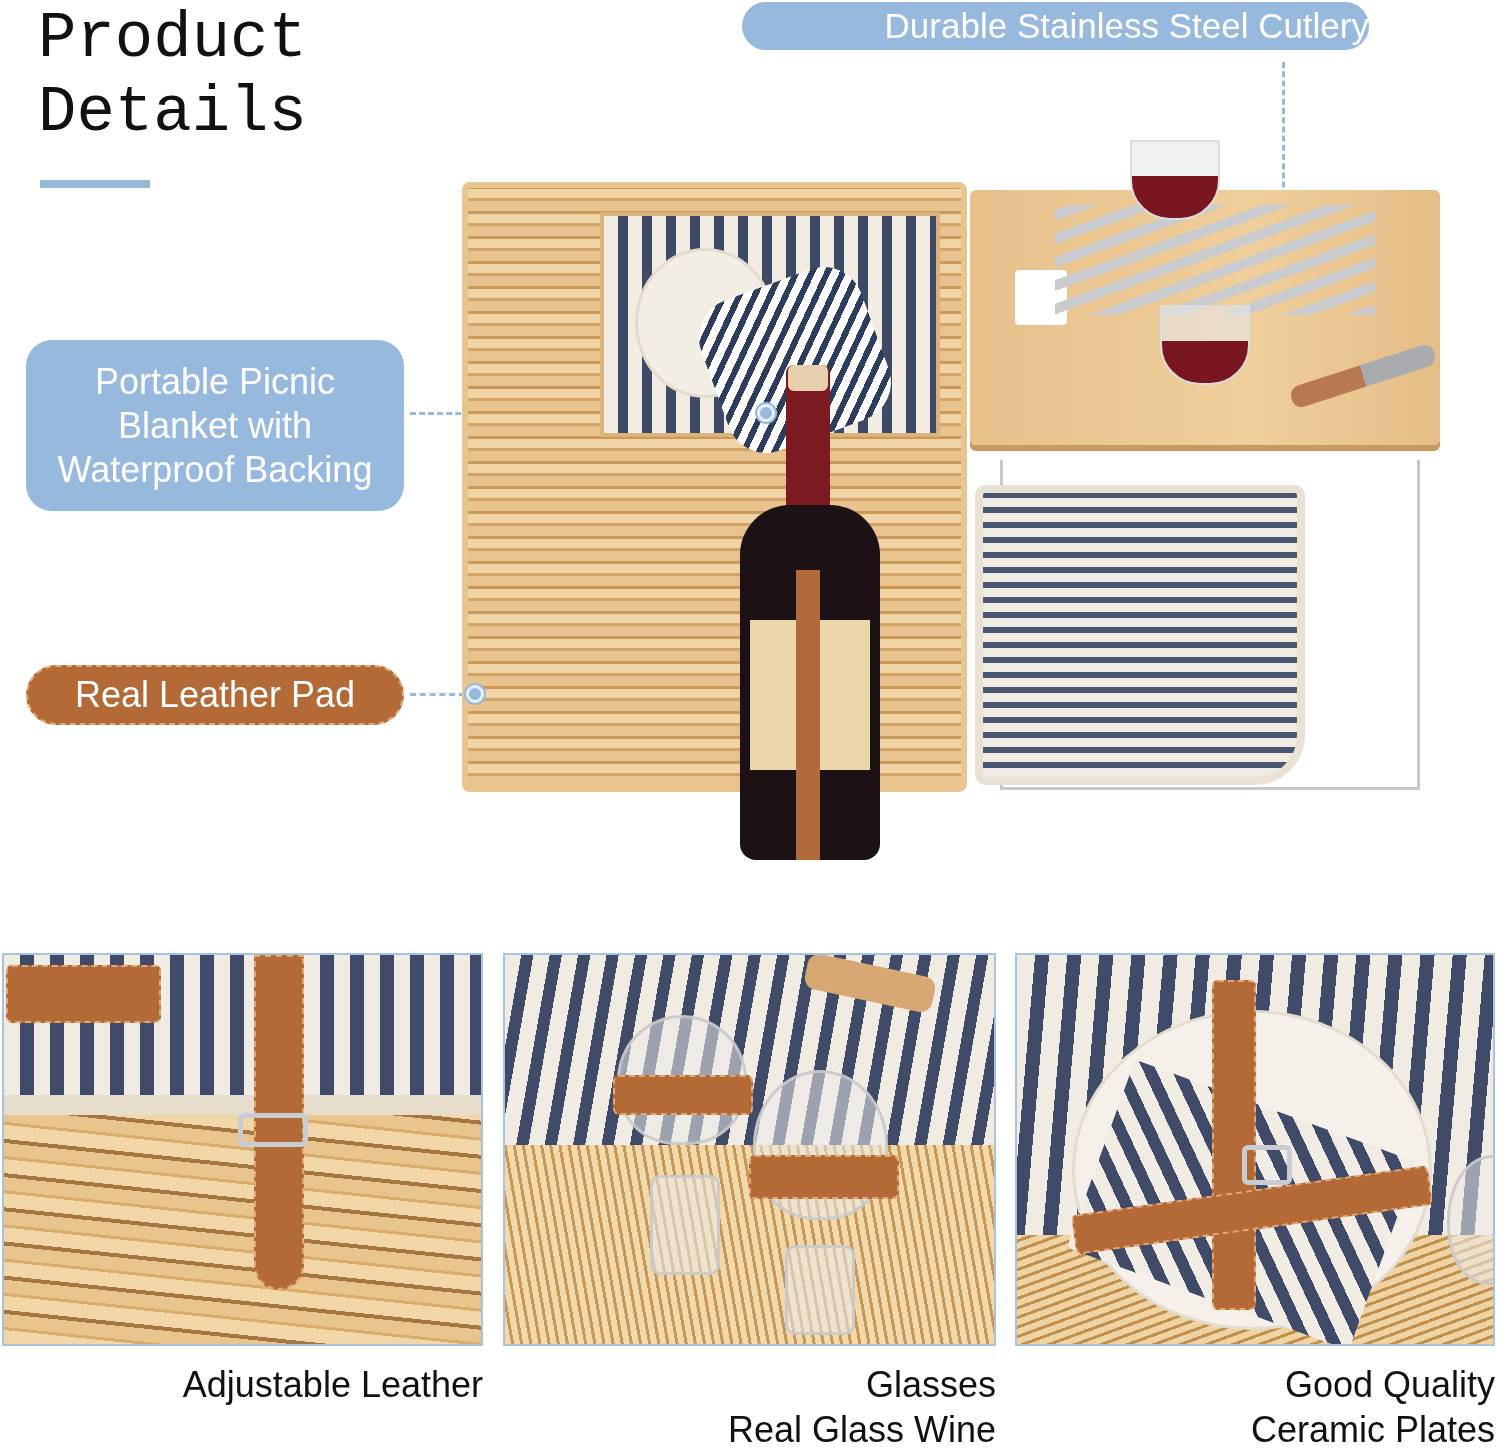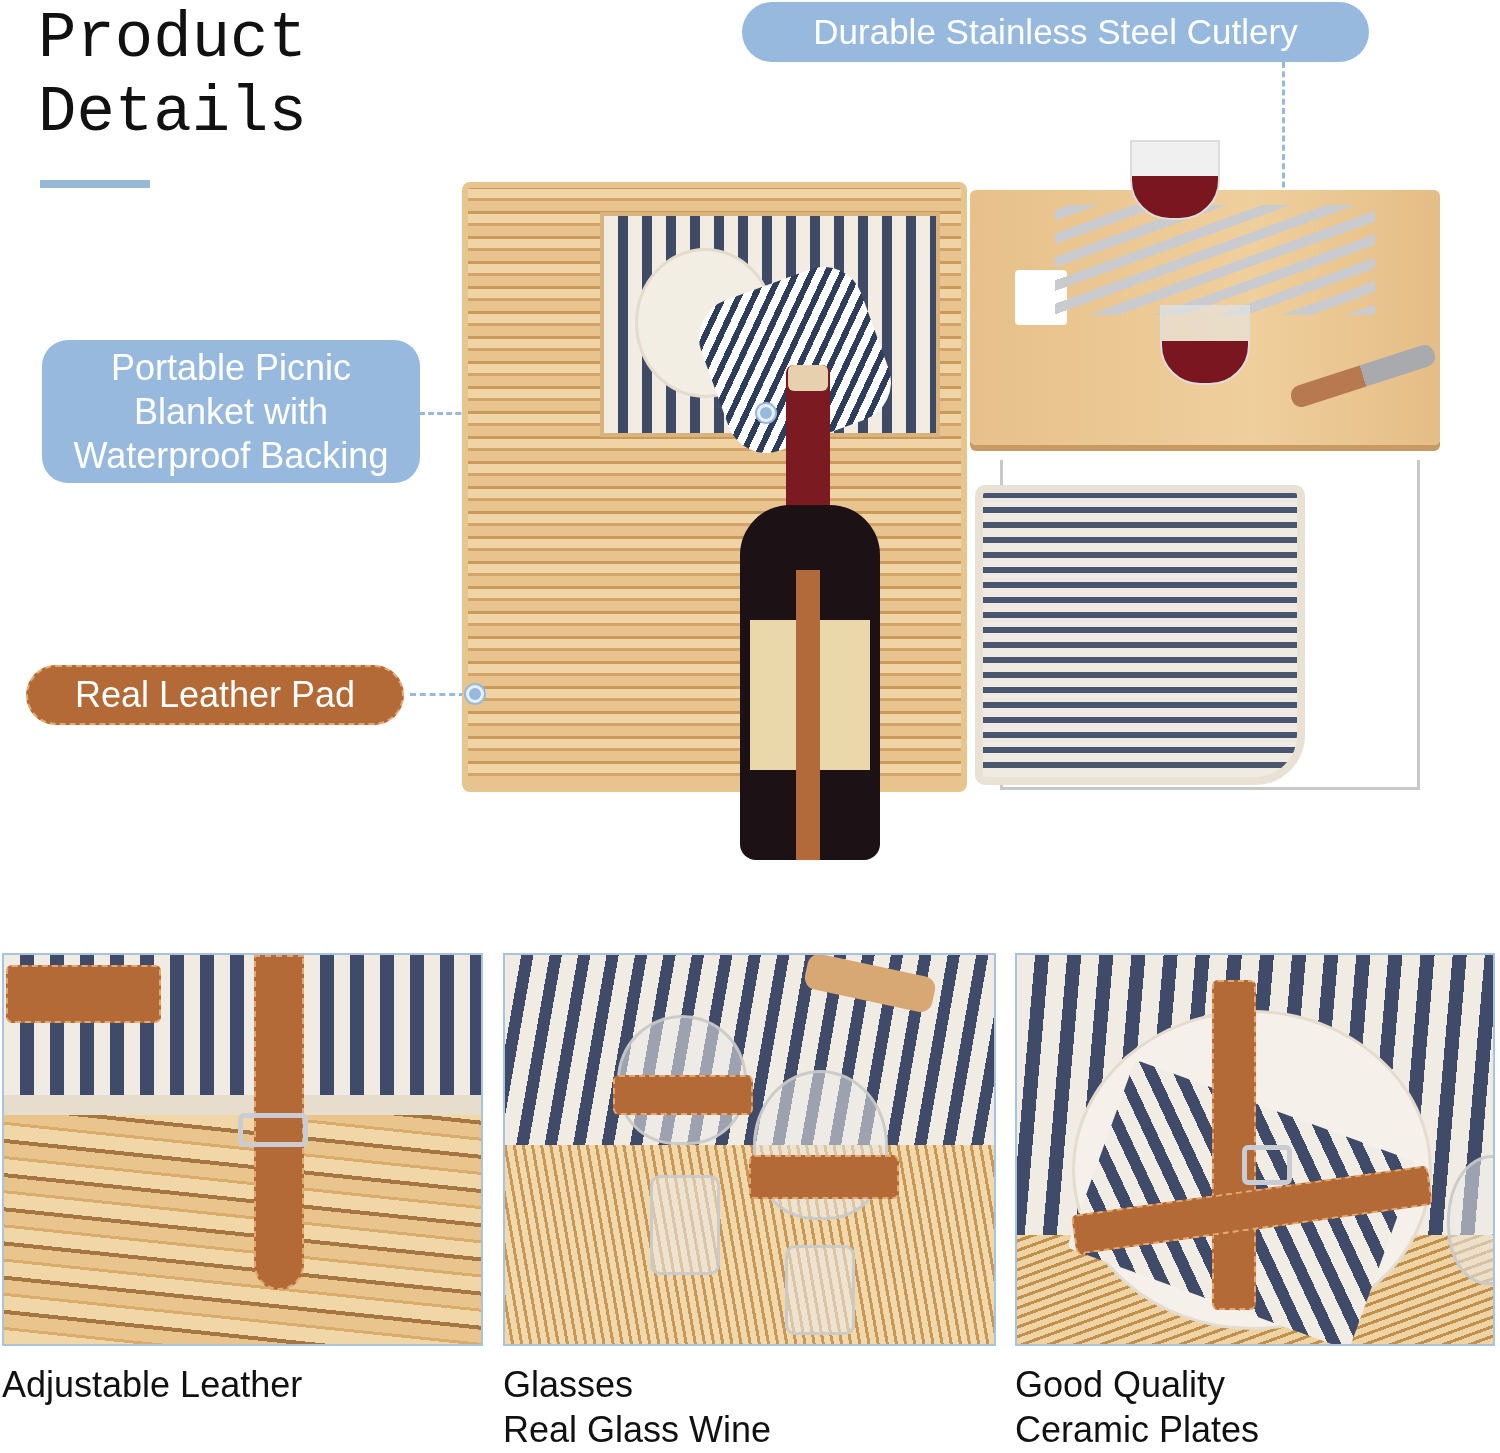--- a/index.html
+++ b/index.html
@@ -3,22 +3,22 @@
 <meta charset="utf-8">
 <style>
   * { box-sizing: border-box; margin: 0; padding: 0; }
   html, body { width: 1500px; height: 1453px; background: #ffffff; overflow: hidden; }
   body { position: relative; font-family: "Liberation Sans", sans-serif; }
 
   .title { position: absolute; left: 38px; top: 2px; font-family: Liberation Mono, monospace; font-size: 64px; line-height: 74px; color: #111; letter-spacing: 0px; font-weight: 400; }
   .title-rule { position: absolute; left: 40px; top: 180px; width: 110px; height: 8px; background: #98b8d8; }
 
   .pill { position: absolute; background: #98b9de; color: #fff; text-align: center; display: flex; align-items: center; justify-content: center; font-size: 36px; line-height: 44px; }
-  .pill.cutlery { left: 742px; top: 2px; width: 627px; height: 60px; border-radius: 30px; font-size: 35px; }
-  .pill.blanket { left: 26px; top: 340px; width: 378px; height: 143px; border-radius: 26px; margin-left: 16px; }
+  .pill.cutlery { left: 742px; top: 2px; width: 627px; height: 48px; border-radius: 30px; font-size: 35px; justify-content: flex-end; }
+  .pill.blanket { left: 26px; top: 340px; width: 378px; height: 171px; border-radius: 26px; }
   .pill.leather { left: 26px; top: 665px; width: 378px; height: 60px; border-radius: 30px; }
 
   .dash-h { position: absolute; height: 0; border-top: 3px dashed #98b9de; }
   .dash-v { position: absolute; width: 0; border-left: 3px dashed #98b9de; }
   .dot { position: absolute; width: 18px; height: 18px; border-radius: 50%; background: #98b9de; border: 3px solid #e8f0f8; box-shadow: 0 0 0 2px #98b9de; }
 
   
   .hero { position: absolute; left: 440px; top: 130px; width: 1030px; height: 740px; }
   .basket { position: absolute; left: 22px; top: 52px; width: 505px; height: 610px;
     background:
@@ -55,21 +55,21 @@
   .wicker { position: absolute; left: 0; right: 0; bottom: 0;
     background:
       repeating-linear-gradient(6deg, #f1d6a7 0 14px, #d9ac6c 14px 17px, #e9c58d 17px 30px, #a67642 30px 34px); }
   .stripes-v { position: absolute; left: 0; right: 0; top: 0; background: repeating-linear-gradient(90deg, #f1ece3 0 16px, #3f4b68 16px 30px); }
   .leather { position: absolute; background: #b36a37; border: 2px dashed #e2a772; border-radius: 6px; }
   .buckle { position: absolute; border: 5px solid #c9cdd3; border-radius: 6px; background: transparent; }
   .cplate { position: absolute; border-radius: 50%; background: #f5f1ea; border: 3px solid #e3dccf; }
   .napkin { position: absolute; background: repeating-linear-gradient(45deg, #f2ede4 0 14px, #3f4b68 14px 26px); }
   .wglass { position: absolute; border-radius: 50% 50% 45% 45%; background: rgba(235,235,235,0.55); border: 3px solid rgba(200,200,200,0.9); }
 
-  .caption { position: absolute; top: 1362px; text-align: left; font-size: 36px; line-height: 45px; color: #111; }
+  .caption { position: absolute; top: 1362px; text-align: right; font-size: 36px; line-height: 45px; color: #111; }
   .caption.c1 { left: 2px; width: 481px; }
   .caption.c2 { left: 503px; width: 493px; }
   .caption.c3 { left: 1015px; width: 480px; }
   .caption span { display: block; }
 </style>
 </head>
 <body>
 
 <div class="title">
   <div>Product</div>

